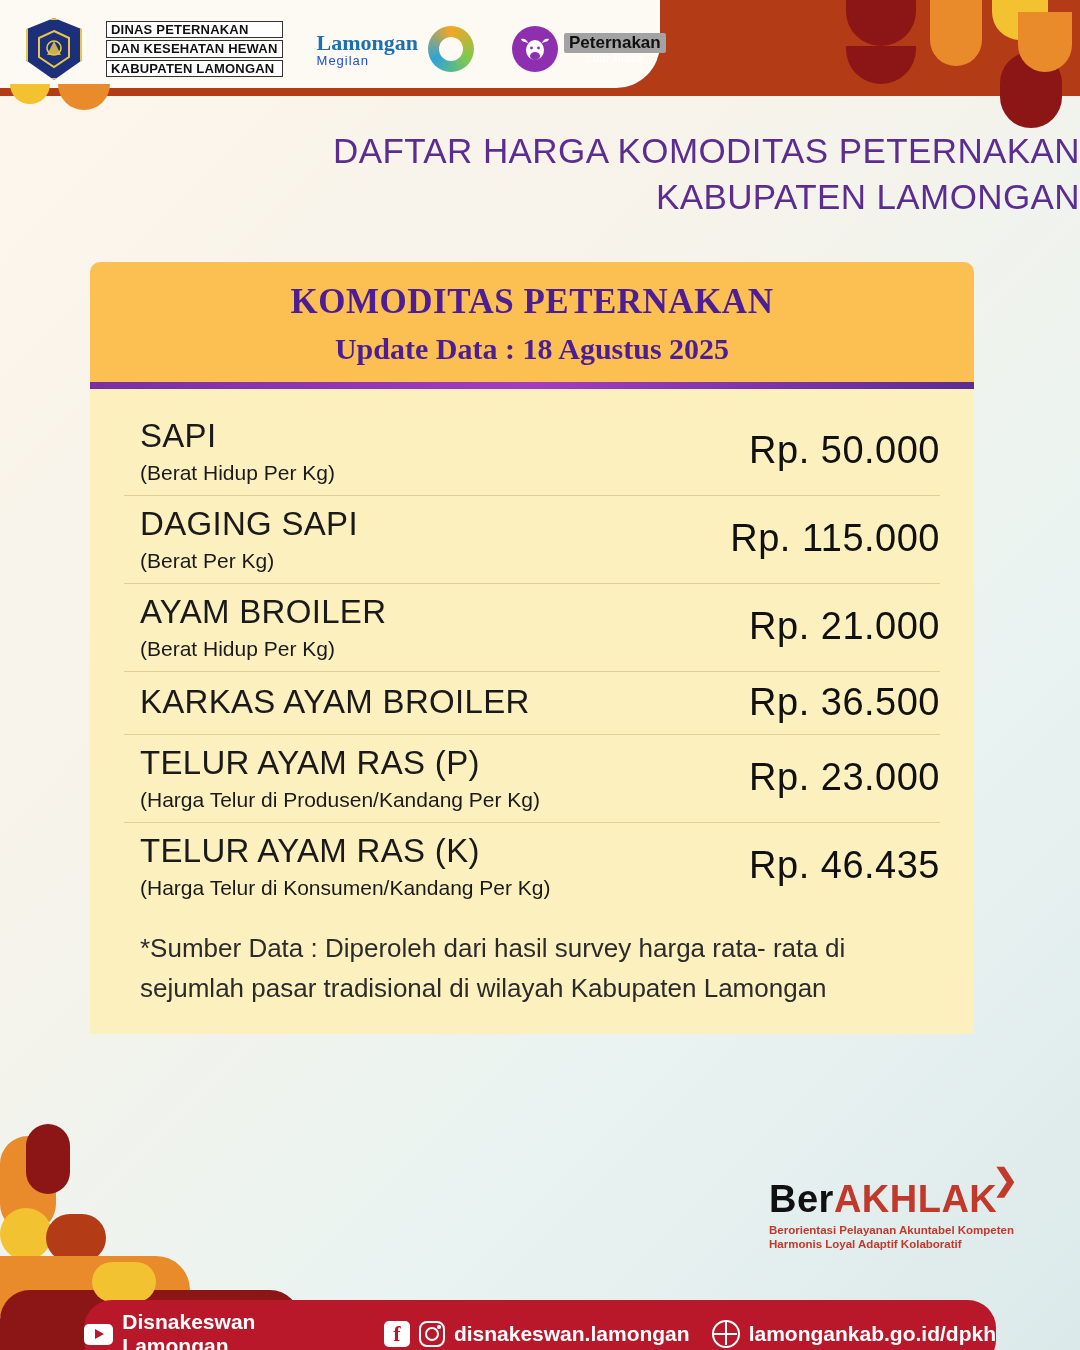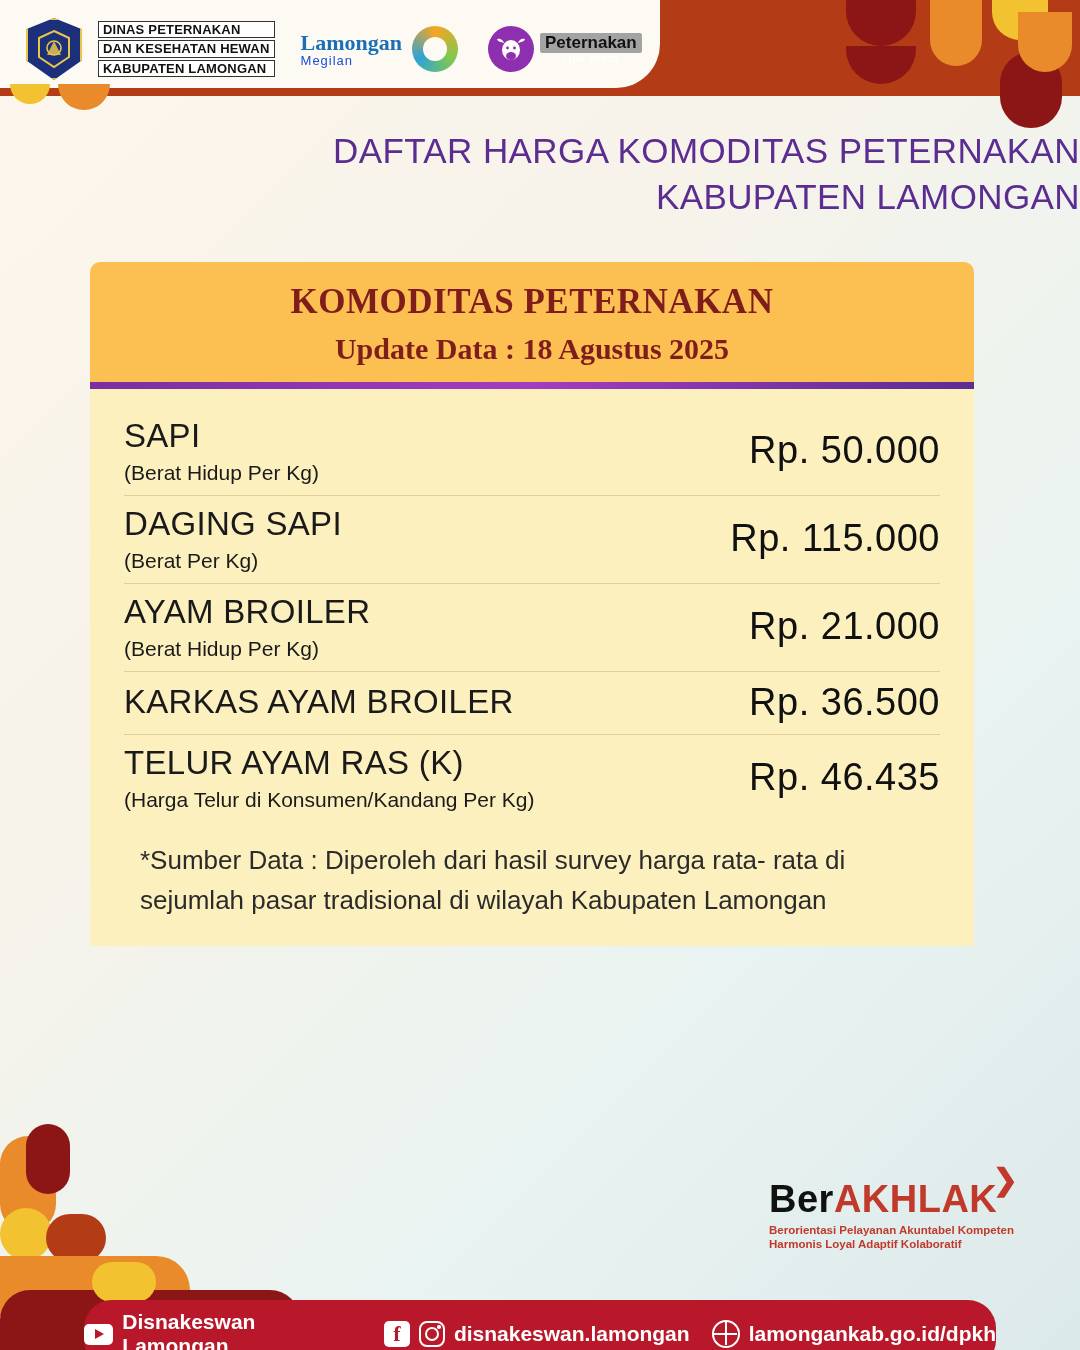--- a/index.html
+++ b/index.html
@@ -22,21 +22,21 @@
     background: #b33b16;
     border-bottom-right-radius: 48px;
   }
   .top-white {
     position: absolute; top: 0; left: 0; width: 660px; height: 88px;
     background: #fdfaf4;
     border-bottom-right-radius: 44px;
   }
 
   
-  .logos { position: absolute; top: 18px; left: 26px; display: flex; align-items: center; gap: 16px; z-index: 6; }
+  .logos { position: absolute; top: 18px; left: 26px; display: flex; align-items: center; gap: 24px; z-index: 6; }
   .crest {
     width: 56px; height: 62px; background: #1b2f7a;
     clip-path: polygon(50% 0%, 100% 18%, 100% 68%, 50% 100%, 0% 68%, 0% 18%);
     display:flex; align-items:center; justify-content:center;
     border: 2px solid #e8c64a;
   }
   .crest svg { width: 36px; height: 40px; }
   .dinas-text { display: flex; flex-direction: column; gap: 2px; }
   .dinas-text span {
     background: #fff; color: #111; font-weight: bold; font-size: 13px;
@@ -70,36 +70,36 @@
 
   
   .card {
     position: absolute; left: 90px; top: 262px; width: 884px;
     border-radius: 10px 10px 0 0;
     overflow: visible;
   }
   .card-head {
     background: #fbbf52; border-radius: 10px 10px 0 0;
     padding: 20px 0 16px; text-align: center;
-    font-family: "Liberation Serif", serif; color: #7f1d1d;
+    font-family: "Liberation Serif", serif; color: #4c1d95;
   }
   .card-head .h1 { font-size: 35px; font-weight: bold; letter-spacing: .5px;}
   .card-head .h2 { font-size: 30px; font-weight: bold; margin-top: 10px;}
   .head-rule { height: 7px; background: linear-gradient(90deg,#7a2fa0 0%, #a33cc0 50%, #5b2d91 100%); }
 
   .card-body { background: #fdf0bf; padding: 18px 0 0; }
   .row {
     display: flex; align-items: center; justify-content: space-between;
     padding: 10px 34px 10px 34px; position: relative;
   }
   .row + .row::before {
     content: ""; position: absolute; top: 0; left: 34px; right: 34px;
     height: 1px; background: #e0cf97;
   }
-  .row .left { max-width: 560px; }
+  .row .left { max-width: 560px; margin-left: 16px; }
   .row .name { font-size: 33px; color: #1a1a1a; letter-spacing: .3px; line-height: 1.15; }
   .row .sub { font-size: 21px; color: #1a1a1a; margin-top: 6px; }
   .row .price { font-size: 38px; color: #111; white-space: nowrap; letter-spacing: .5px; }
 
   .source {
     background: #fdf0bf; padding: 18px 50px 26px 50px;
     font-size: 26px; color: #2b2b2b; line-height: 1.55;
   }
 
   
@@ -242,20 +242,27 @@
       <div class="price">Rp.  21.000</div>
     </div>
 
     <div class="row">
       <div class="left">
         <div class="name">KARKAS AYAM BROILER</div>
       </div>
       <div class="price">Rp.  36.500</div>
     </div>
 
+    <div class="row">
+      <div class="left">
+        <div class="name">TELUR AYAM RAS (P)</div>
+        <div class="sub">(Harga Telur di Produsen/Kandang Per Kg)</div>
+      </div>
+      <div class="price">Rp.  23.000</div>
+    </div>
 
     <div class="row">
       <div class="left">
         <div class="name">TELUR AYAM RAS (K)</div>
         <div class="sub">(Harga Telur di Konsumen/Kandang Per Kg)</div>
       </div>
       <div class="price">Rp.  46.435</div>
     </div>
 
   </div>

